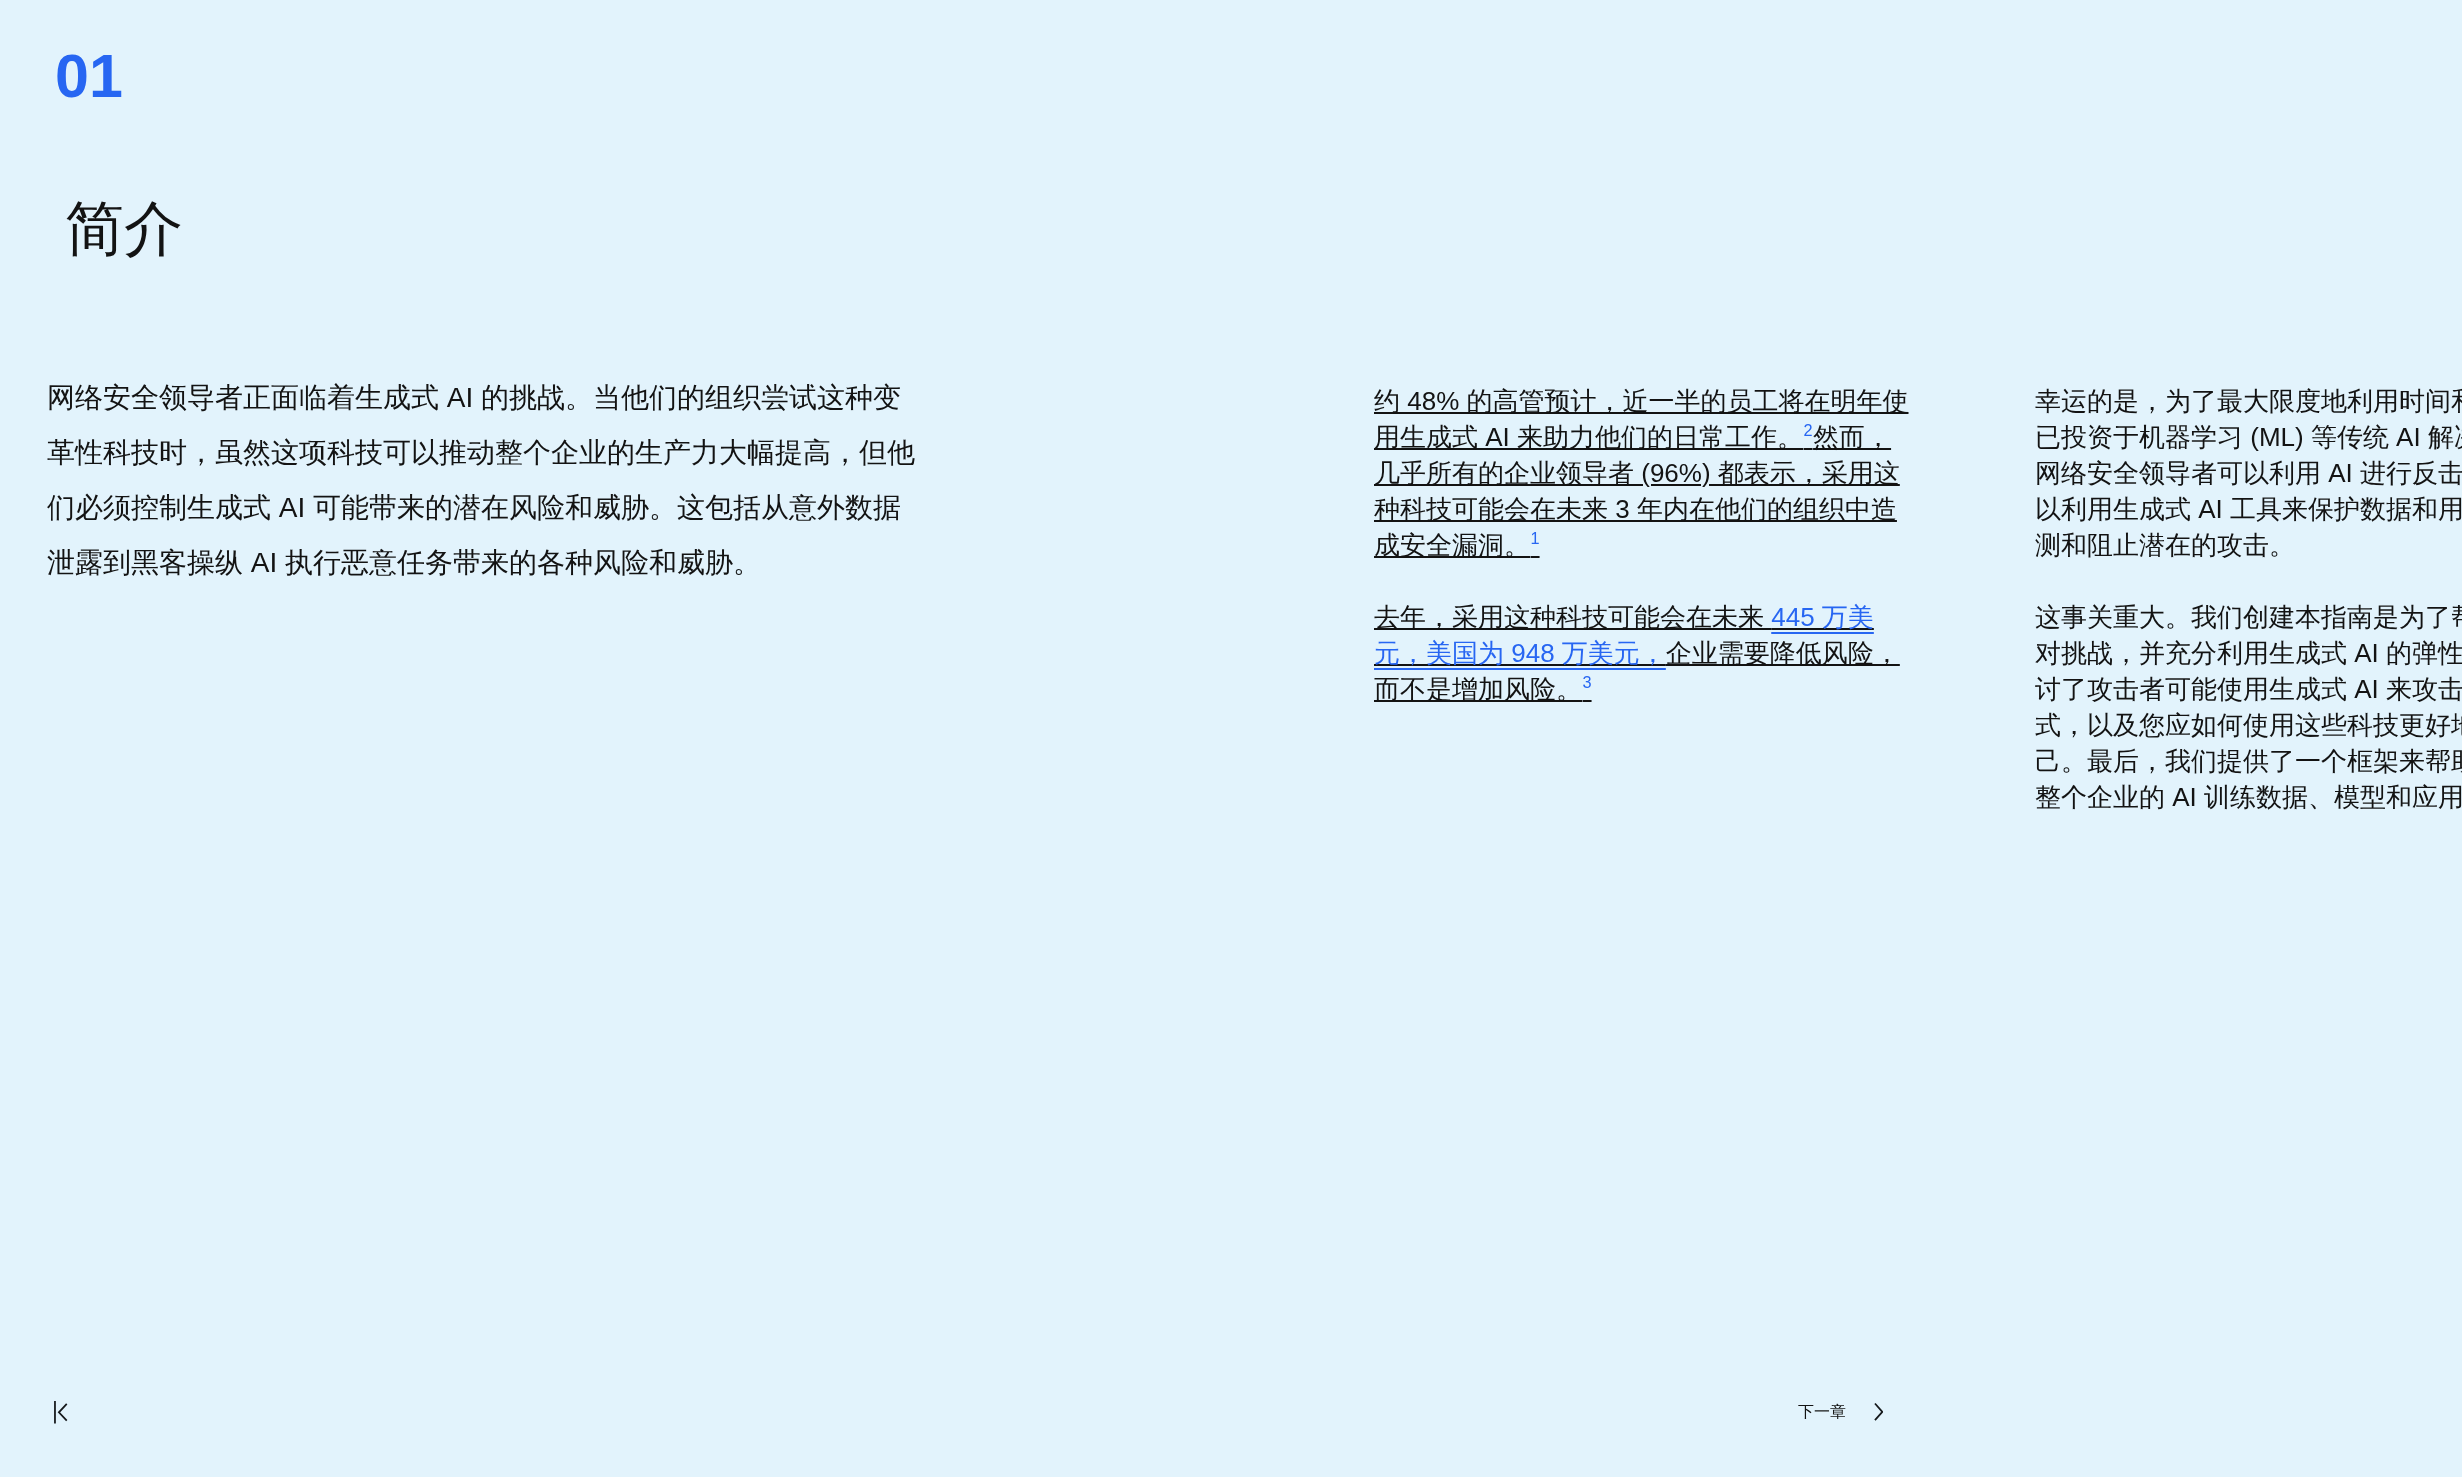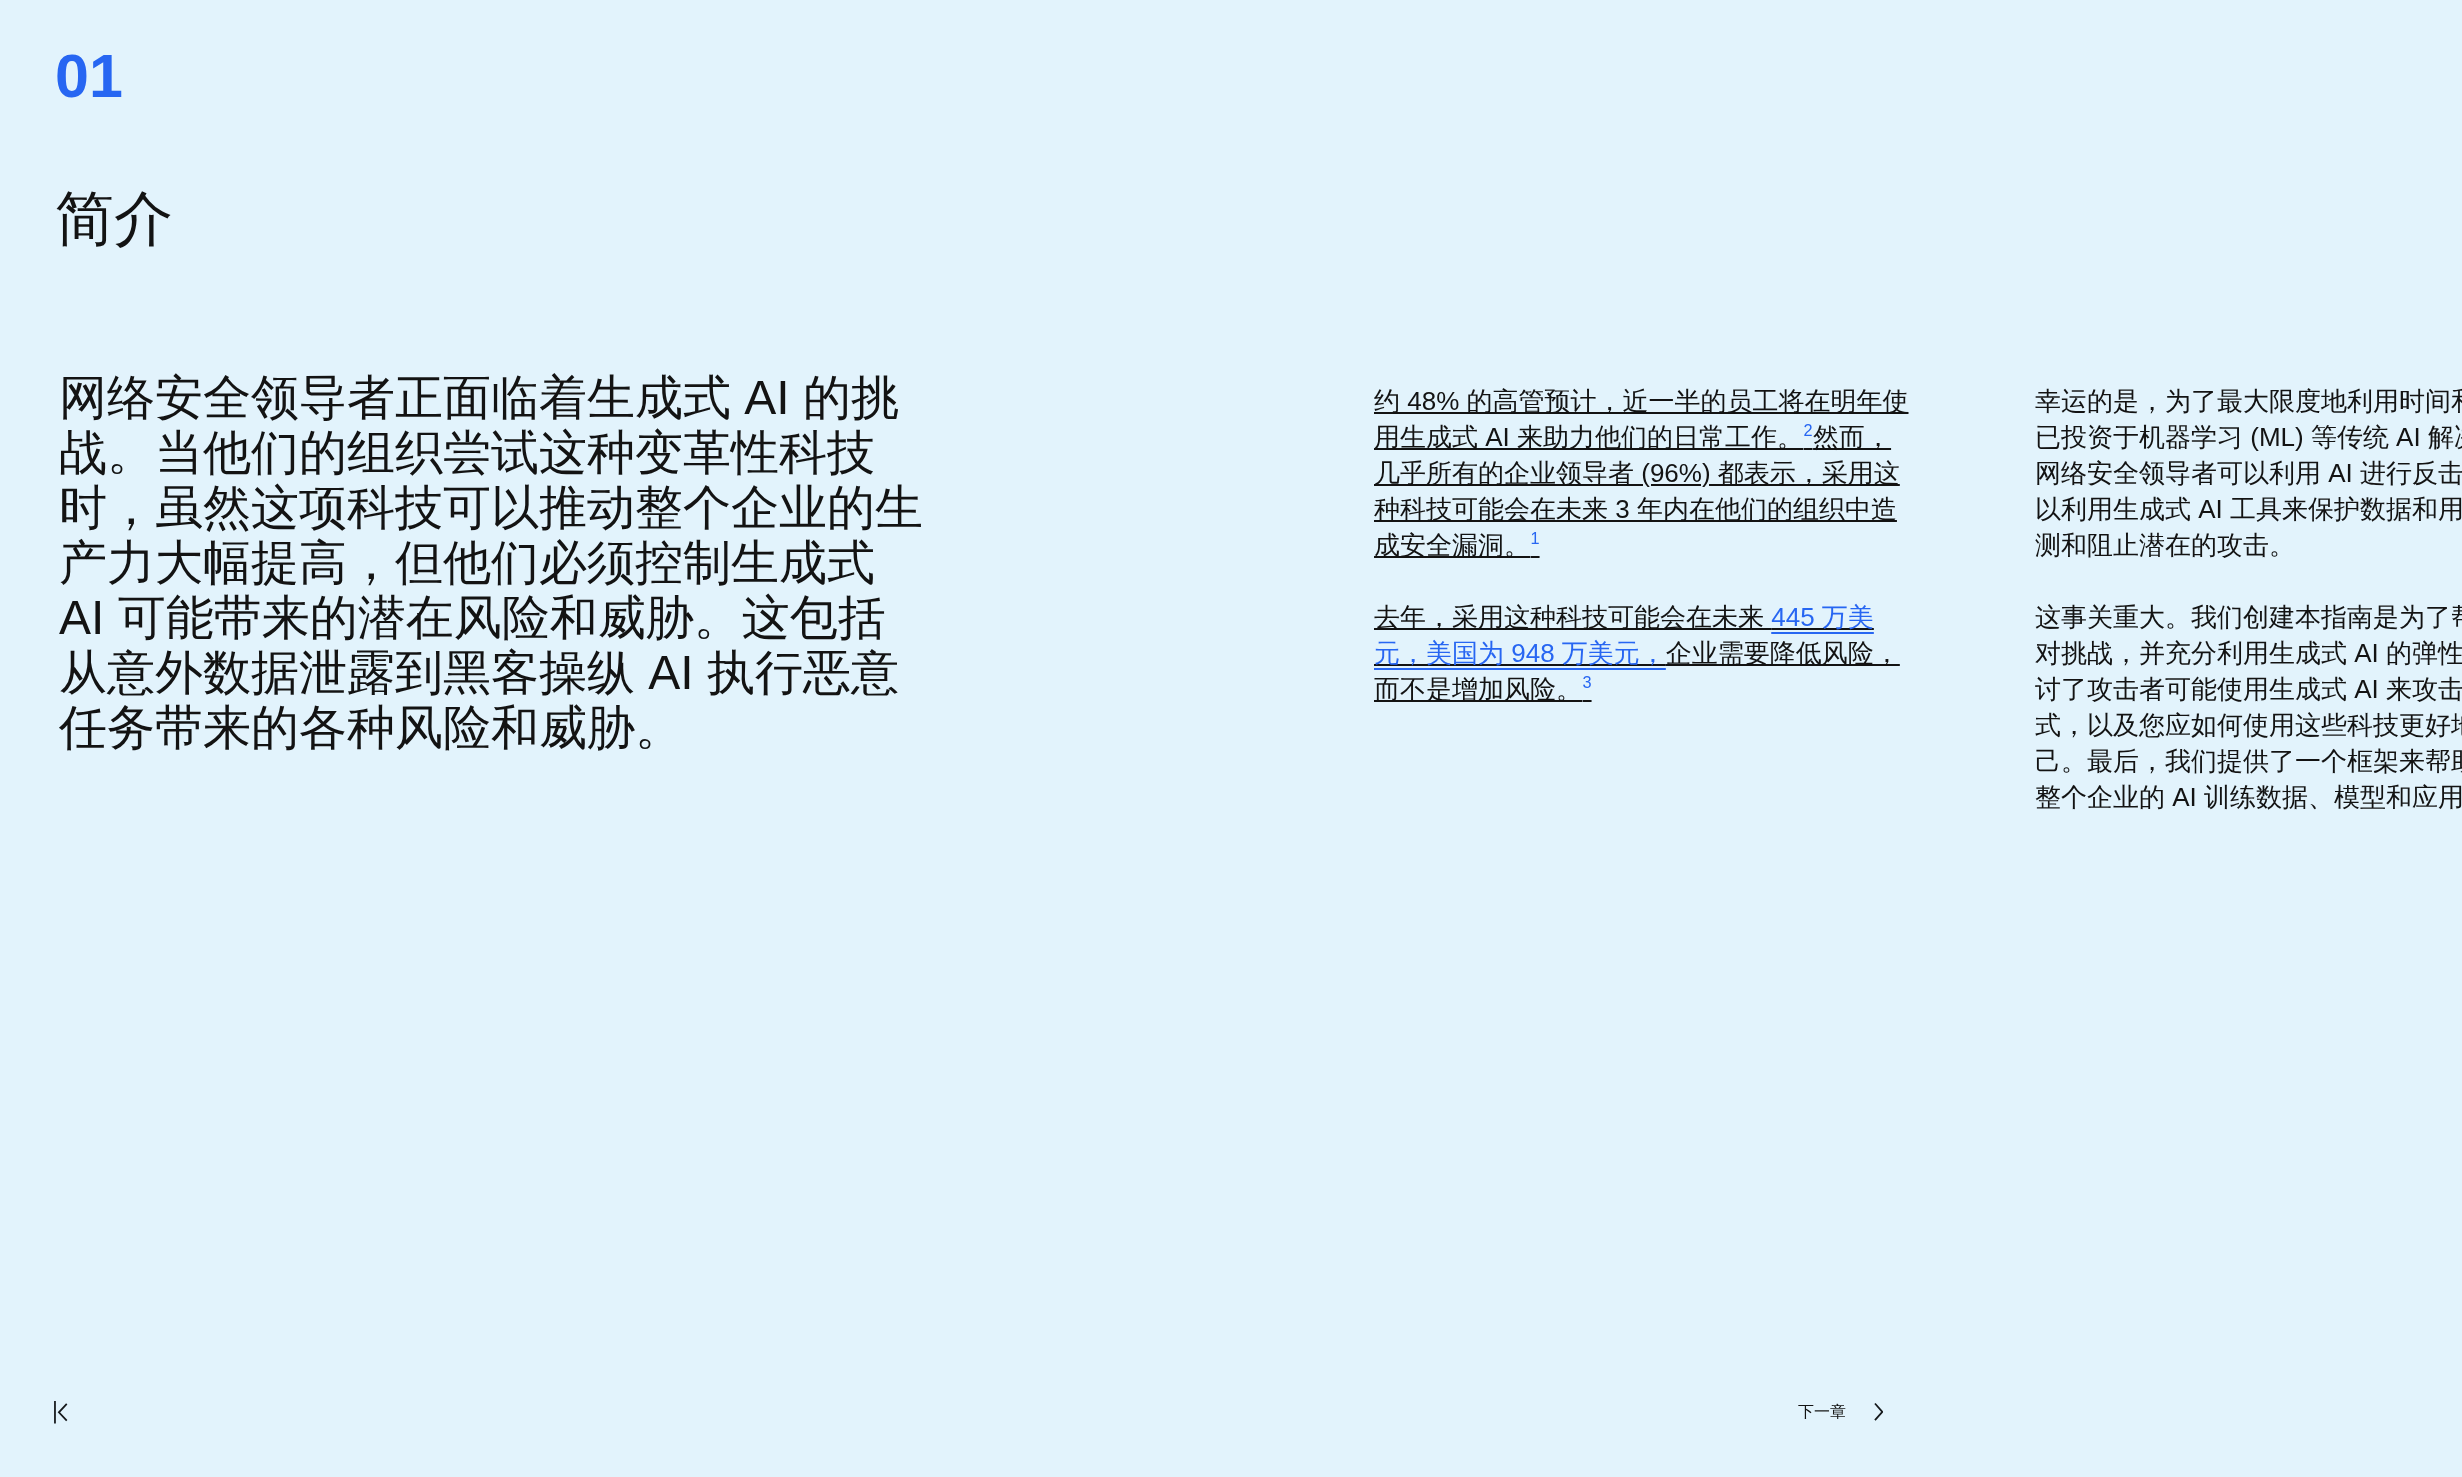--- a/index.html
+++ b/index.html
@@ -15,27 +15,27 @@
     color:var(--text);
   }
   .page{position:relative;width:2626px;height:1477px;background:var(--bg);}
 
   .chapter-number{
     position:absolute;left:55px;top:46px;
     font-size:61px;line-height:1;font-weight:700;
     color:var(--accent);
   }
   .page-title{
-    position:absolute;left:55px;top:186px;margin:0;
+    position:absolute;left:55px;top:186px;margin:10px;
     font-size:59px;line-height:1.15;font-weight:300;
     color:var(--text);
   }
   .intro{
-    position:absolute;left:59px;top:370px;width:871px;margin:0;
-    font-size:48px;line-height:55px;font-weight:300;
+    position:absolute;left:47px;top:370px;width:871px;margin:0;
+    font-size:28px;line-height:55px;font-weight:300;
     color:var(--text);
   }
   .col{position:absolute;top:383px;}
   .col2{left:1374px;width:543px;text-decoration:underline;}
   .col3{left:2035px;width:539px;}
   .body-para{
     margin:0 0 36px 0;
     font-size:26px;line-height:36px;font-weight:300;
     color:var(--text);
   }

